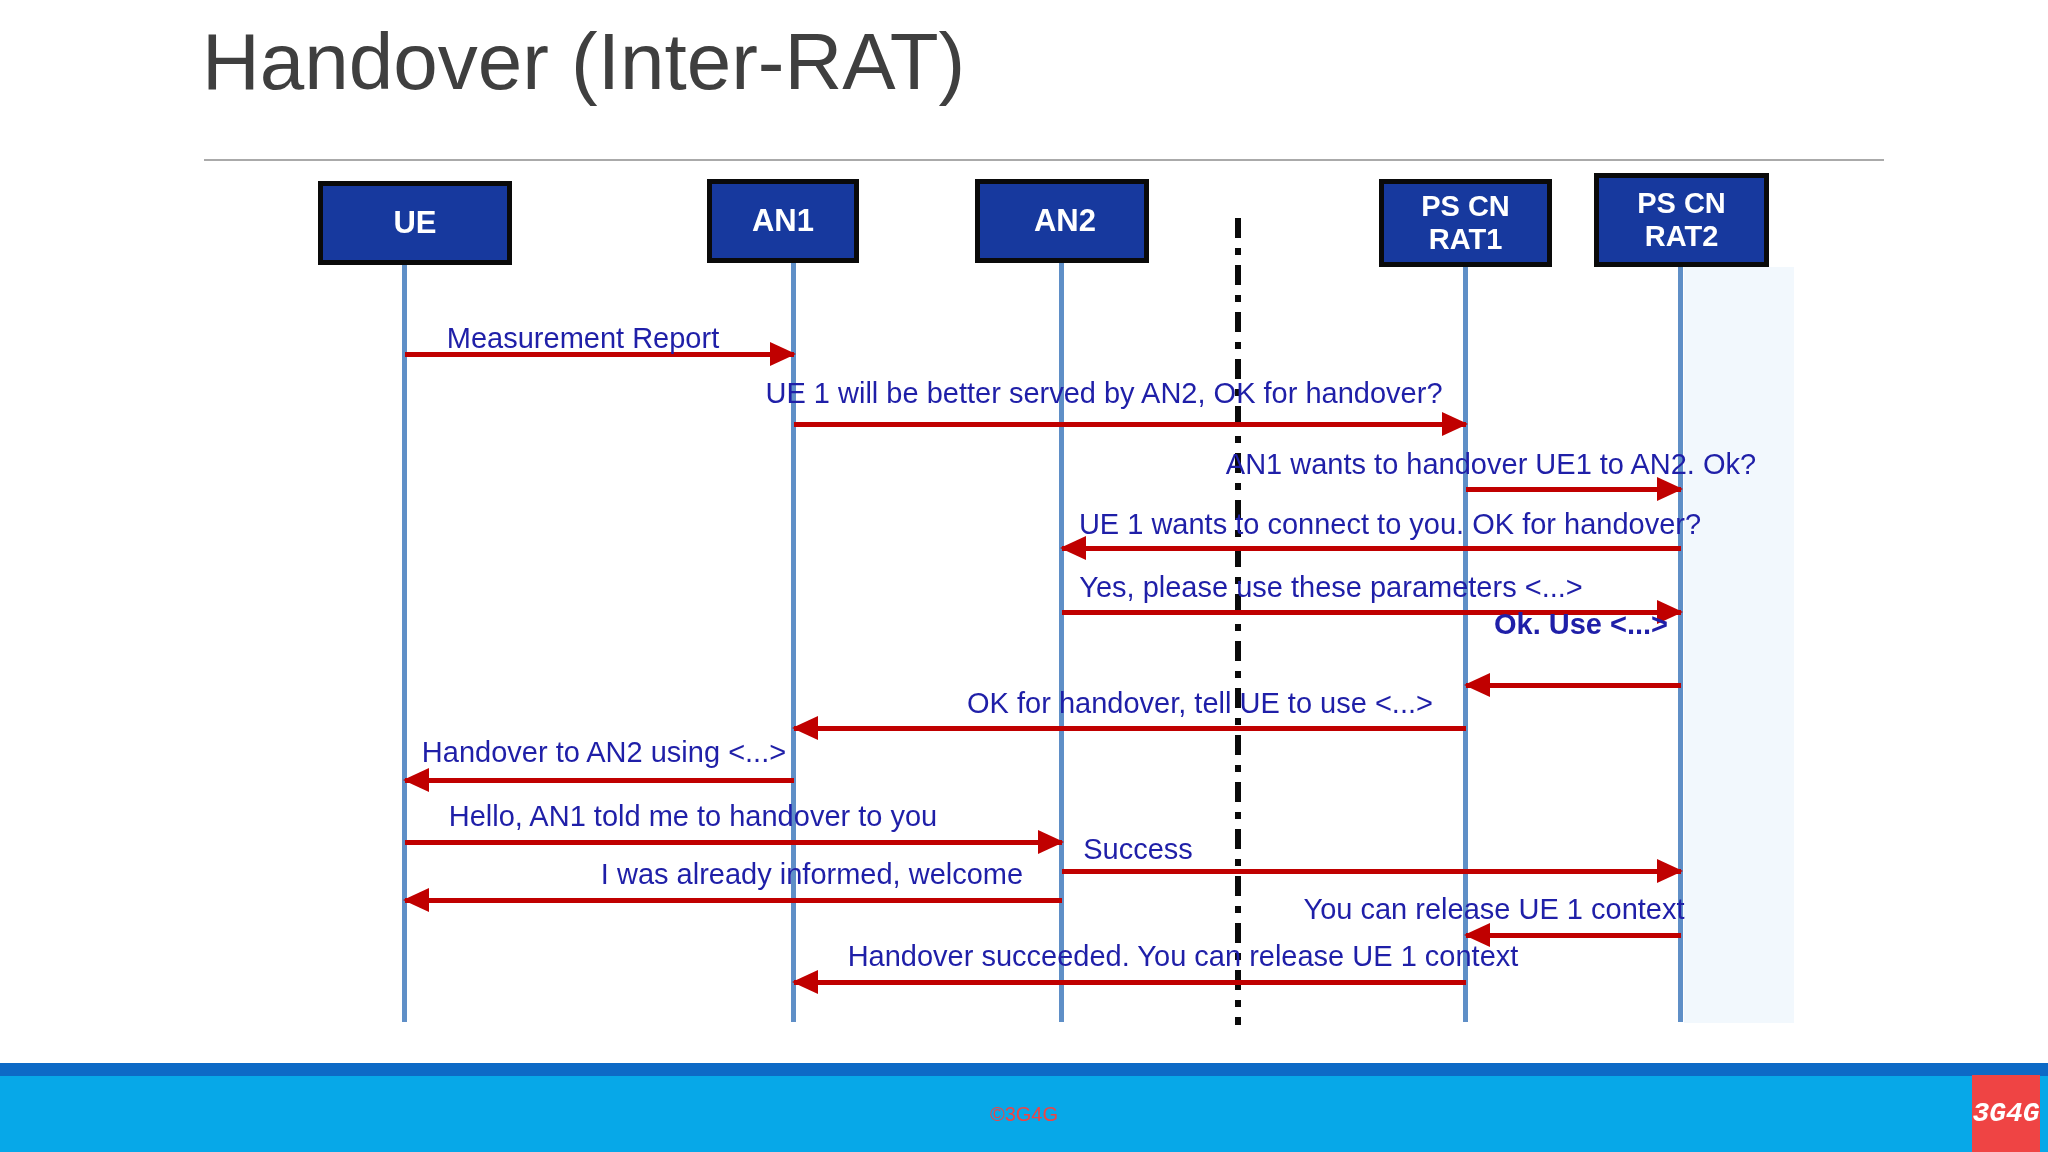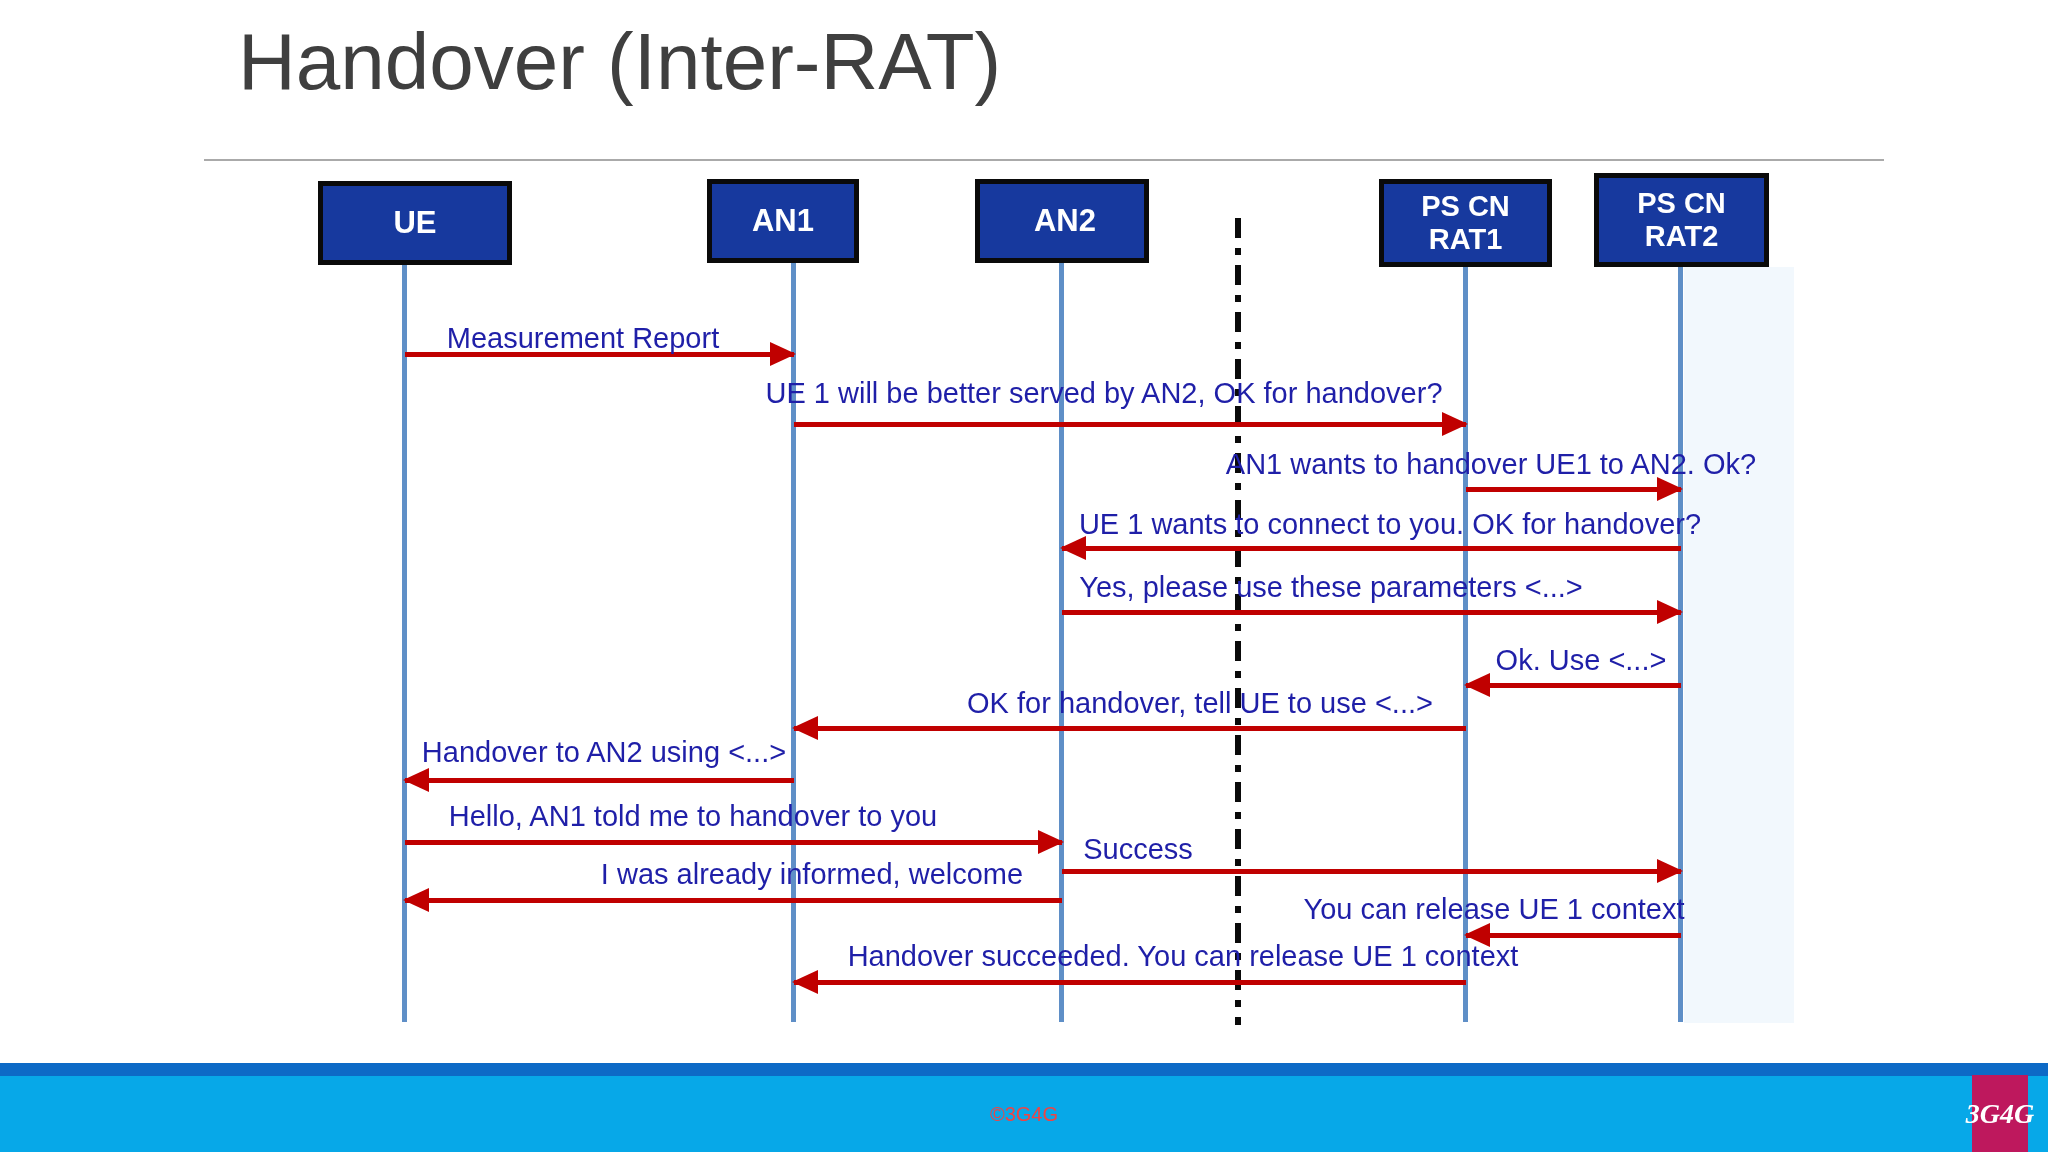--- a/index.html
+++ b/index.html
@@ -13,21 +13,20 @@
 
   
   #slide-title {
     position: absolute;
     left: 202px; top: 16px;
     font-size: 80px;
     font-weight: 300;
     color: #3f3f3f;
     letter-spacing: 0px;
     white-space: nowrap;
-    margin-left: 36px;
   }
   #title-underline {
     position: absolute;
     left: 204px; top: 159px;
     width: 1680px; height: 2px;
     background: #aaaaaa;
   }
 
   
   .actor-box {
@@ -124,24 +123,24 @@
     position: absolute;
     left: 1024px; top: 1103px;
     transform: translateX(-50%);
     color: #ef4444;
     font-size: 20px;
     z-index: 6;
   }
   #logo-3g4g {
     position: absolute;
     left: 1972px; top: 1075px;
-    width: 56px; height: 77px;
-    background: #be185d;
+    width: 68px; height: 77px;
+    background: #ef4444;
     color: #ffffff;
-    font-family: Liberation Serif, serif;
+    font-family: Liberation Mono, monospace;
     font-style: italic;
     font-weight: bold;
     font-size: 28px;
     display: flex;
     align-items: center;
     justify-content: center;
     z-index: 7;
   }
 </style>
 </head>
@@ -186,21 +185,21 @@
 
 <div class="msg-label" style="left:1491px; top:448px;">AN1 wants to handover UE1 to AN2. Ok?</div>
 <div class="arrow right" style="left:1466px; top:487px; width:215px;"></div>
 
 <div class="msg-label" style="left:1390px; top:508px;">UE 1 wants to connect to you. OK for handover?</div>
 <div class="arrow left" style="left:1062px; top:546px; width:619px;"></div>
 
 <div class="msg-label" style="left:1331px; top:571px;">Yes, please use these parameters &lt;...&gt;</div>
 <div class="arrow right" style="left:1062px; top:610px; width:619px;"></div>
 
-<div class="msg-label" style="left:1581px; top:644px;">Ok. Use &lt;...&gt;</div>
+<div class="msg-label" style="left:1581px; top:608px;font-weight:bold;">Ok. Use &lt;...&gt;</div>
 <div class="arrow left" style="left:1466px; top:683px; width:215px;"></div>
 
 <div class="msg-label" style="left:1200px; top:687px;">OK for handover, tell UE to use &lt;...&gt;</div>
 <div class="arrow left" style="left:794px;  top:726px; width:672px;"></div>
 
 <div class="msg-label" style="left:604px;  top:736px;">Handover to AN2 using &lt;...&gt;</div>
 <div class="arrow left" style="left:405px;  top:778px; width:389px;"></div>
 
 <div class="msg-label" style="left:693px;  top:800px;">Hello, AN1 told me to handover to you</div>
 <div class="arrow right" style="left:405px;  top:840px; width:657px;"></div>

